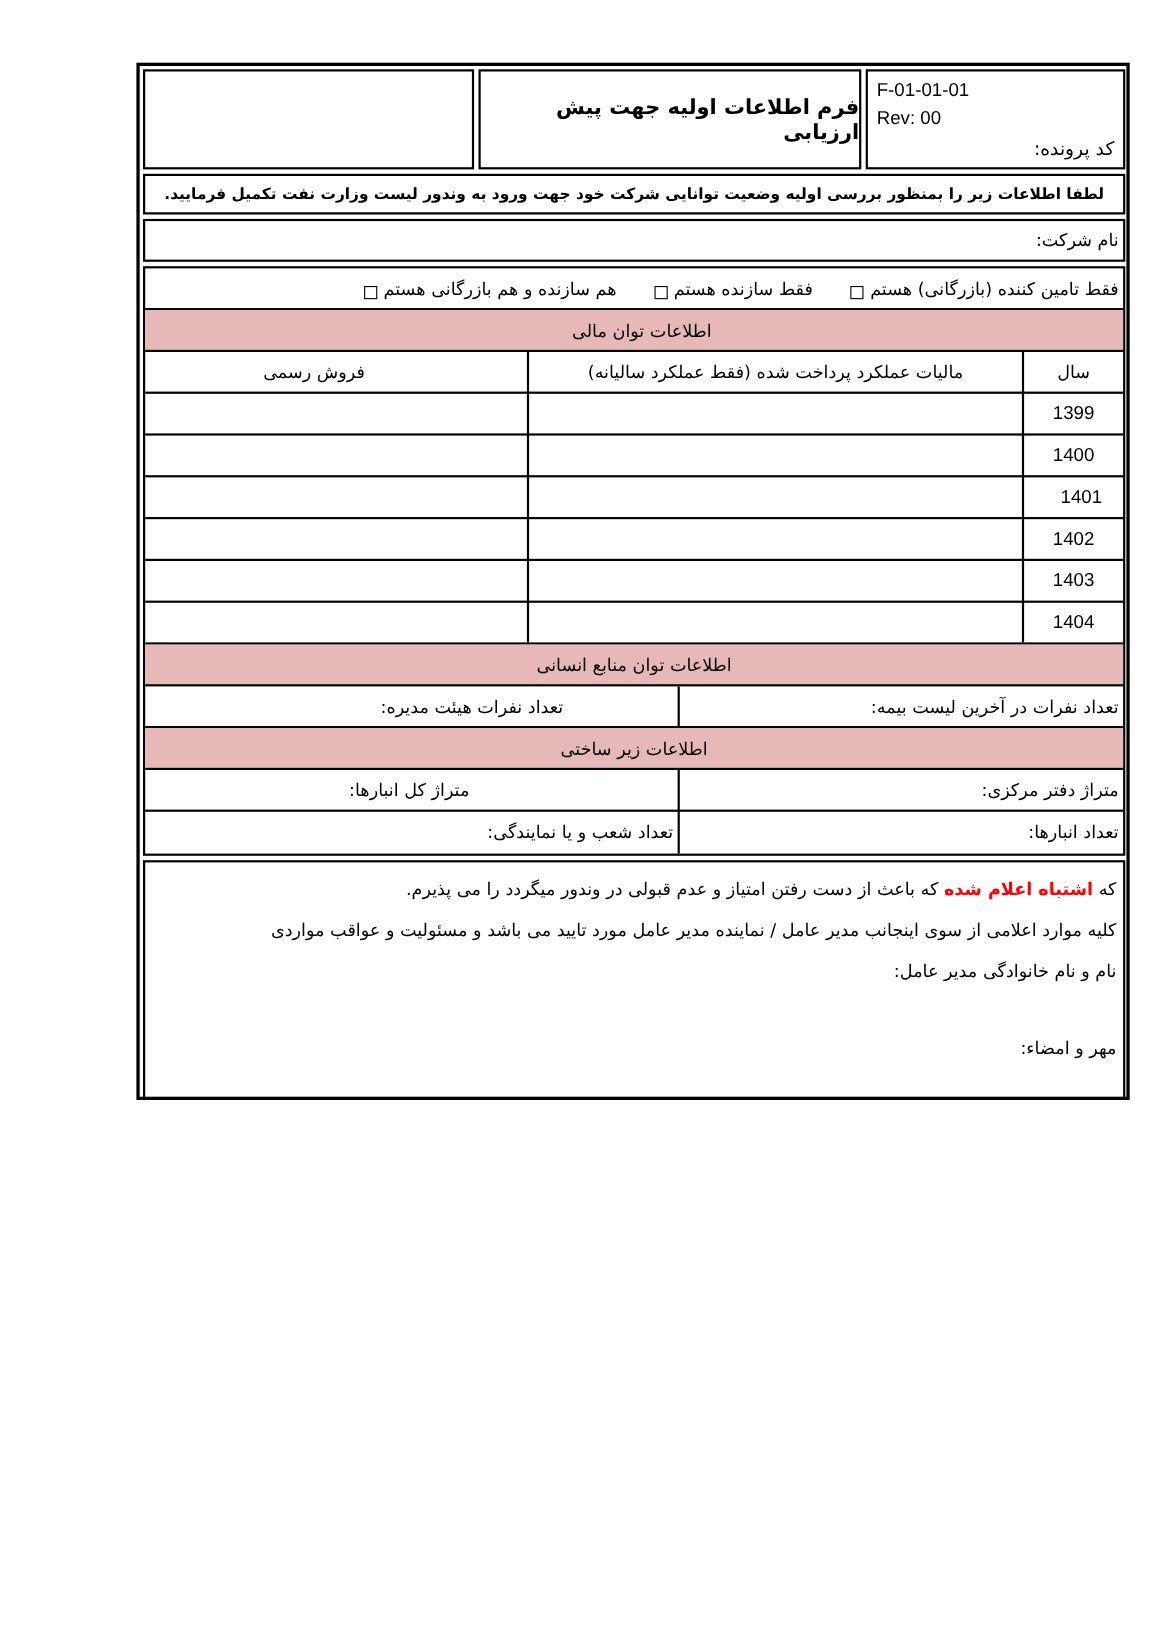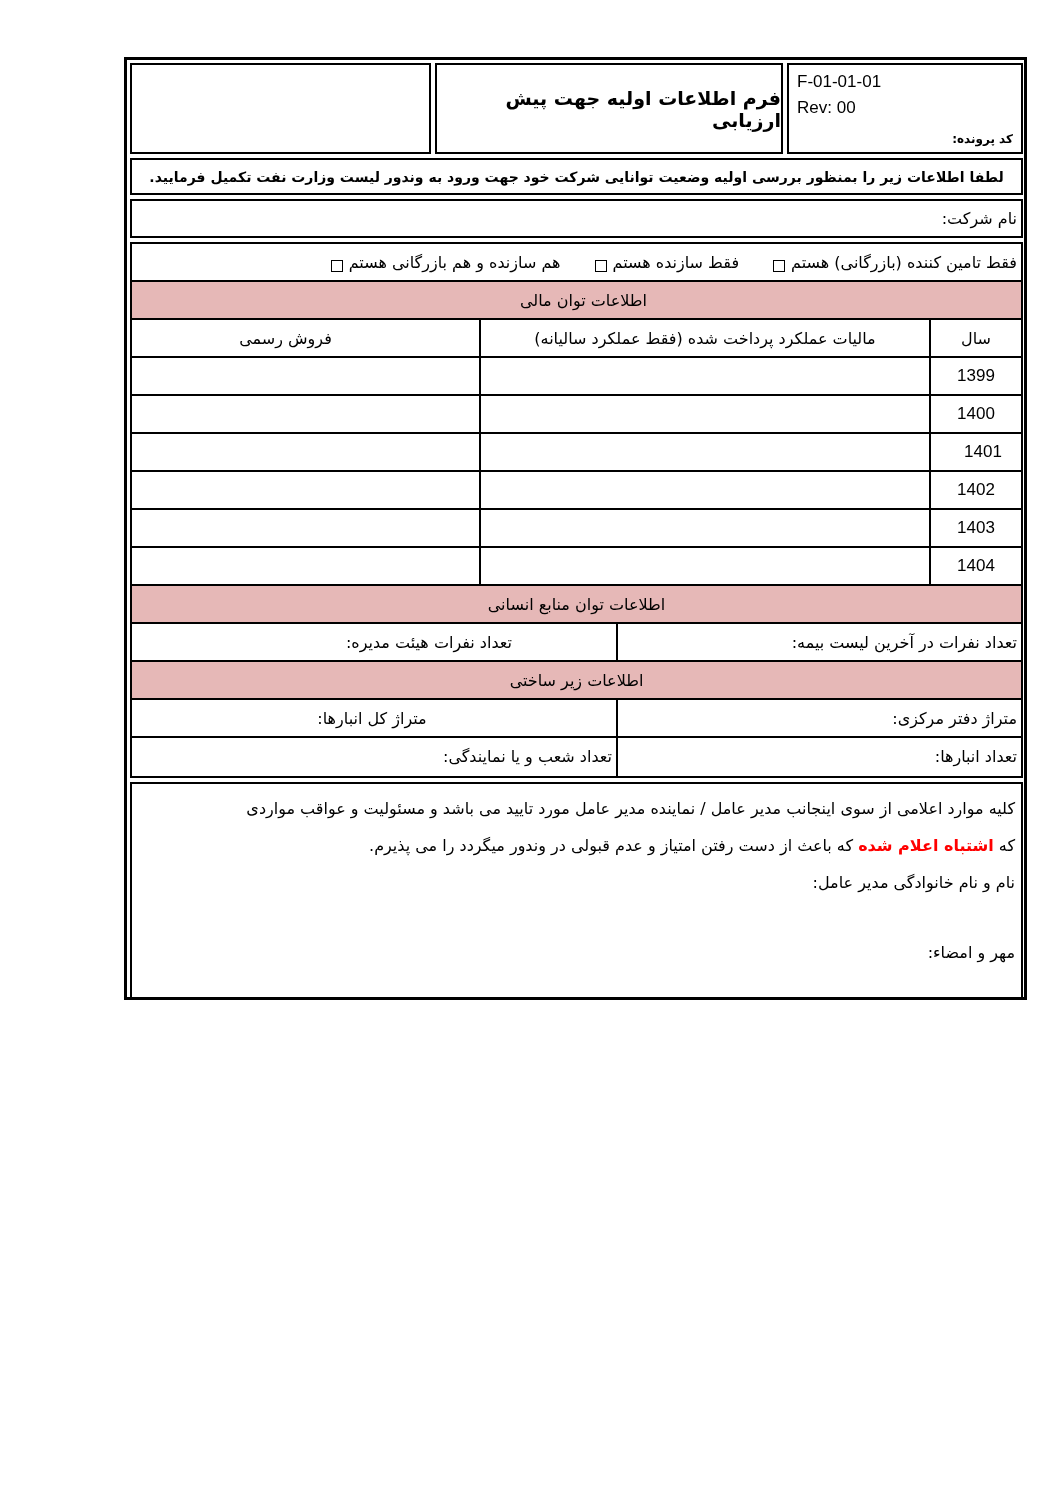--- a/index.html
+++ b/index.html
@@ -9,21 +9,21 @@
   .box { position:absolute; border:2px solid #000; box-sizing:border-box; }
   .rtl { direction:rtl; }
   .cell { position:absolute; box-sizing:border-box; display:flex; align-items:center; font-size:16px; }
   .center { justify-content:center; }
   .right { justify-content:flex-start; padding-right:4px; }
   .pink { background:#E6B8B7; }
   .hline { position:absolute; left:0; right:0; height:2px; background:#000; }
   .vline { position:absolute; width:2px; background:#000; }
   .title { font-weight:bold; font-size:19px; }
   .code-lines { position:absolute; left:8px; top:4px; font-family:"Liberation Sans", sans-serif; font-size:17px; line-height:26px; direction:ltr; }
-  .code-label { position:absolute; right:8px; bottom:6px; font-size:12px; direction:rtl;font-weight:bold; }
+  .code-label { position:absolute; right:8px; bottom:6px; font-size:17px; direction:rtl; }
   .notice { font-weight:bold; font-size:14px; }
   .cb { display:inline-block; width:10px; height:10px; border:1.5px solid #000; vertical-align:middle; margin:0 6px; }
   .opt { display:inline-flex; align-items:flex-end; margin-left:28px; font-size:16px; }
   .year { font-family:"Liberation Sans", sans-serif; font-size:17px; }
   .decl { position:absolute; left:0; right:0; top:0; bottom:0; padding:6px 6px; direction:rtl; font-size:16px; line-height:37px; }
   .red { color:#FF0000; font-weight:bold; }
 </style>
 </head>
 <body>
 
@@ -161,22 +161,22 @@
       <div class="cell right rtl" style="left:0; width:484px; top:494px; height:36px;">
         <span>تعداد شعب و یا نمایندگی:</span>
       </div>
 
       <div class="vline" style="left:484px; top:380px; height:36px;"></div>
       <div class="vline" style="left:484px; top:456px; height:76px;"></div>
     </div>
 
     <div class="box" style="left:0; top:719px; width:893px; height:218px;">
       <div class="decl">
+        <div><span>که </span><span class="red">اشتباه اعلام شده</span><span> که باعث از دست رفتن امتیاز و عدم قبولی در وندور میگردد را می پذیرم.</span></div>
         <div>کلیه موارد اعلامی از سوی اینجانب مدیر عامل / نماینده مدیر عامل مورد تایید می باشد و مسئولیت و عواقب مواردی</div>
-        <div><span>که </span><span class="red">اشتباه اعلام شده</span><span> که باعث از دست رفتن امتیاز و عدم قبولی در وندور میگردد را می پذیرم.</span></div>
         <div>نام و نام خانوادگی مدیر عامل:</div>
         <div style="height:33px;"></div>
         <div>مهر و امضاء:</div>
       </div>
     </div>
 
   </div>
 </div>
 
 </body></html>

